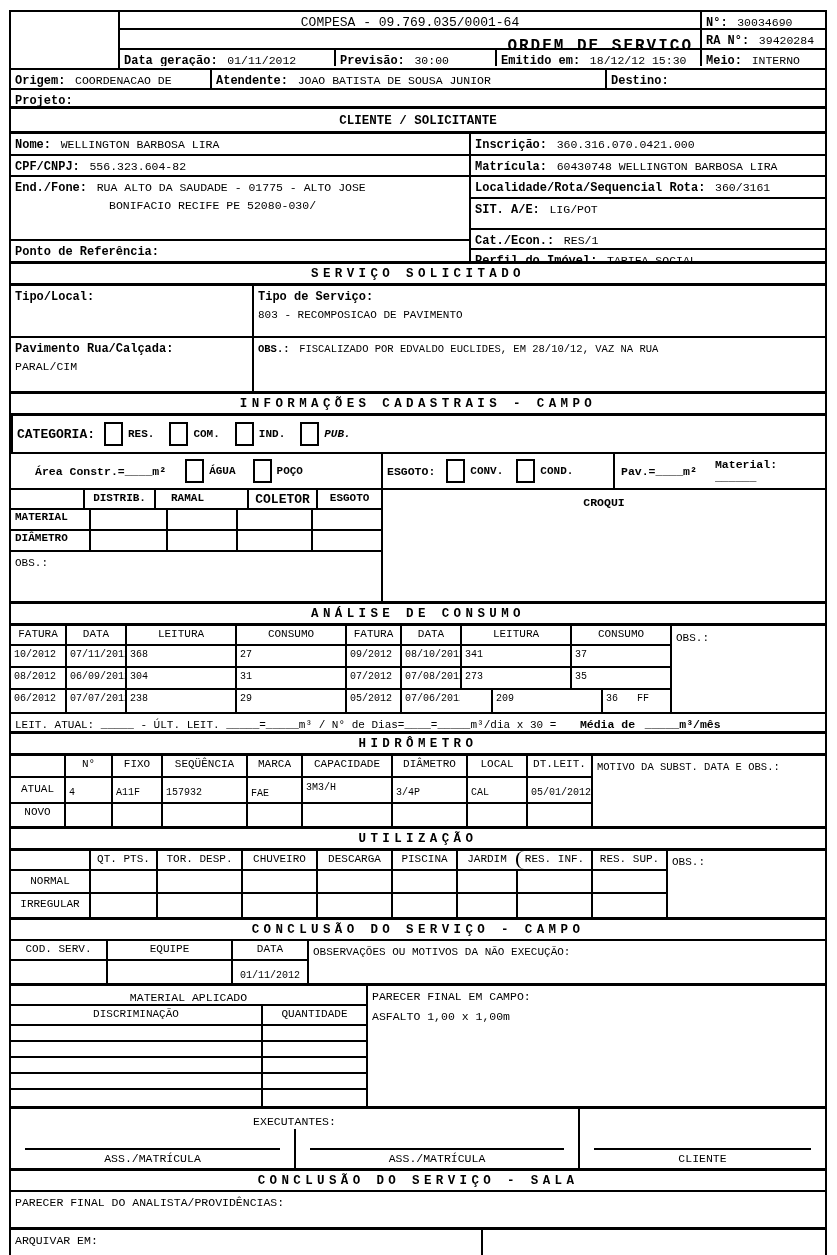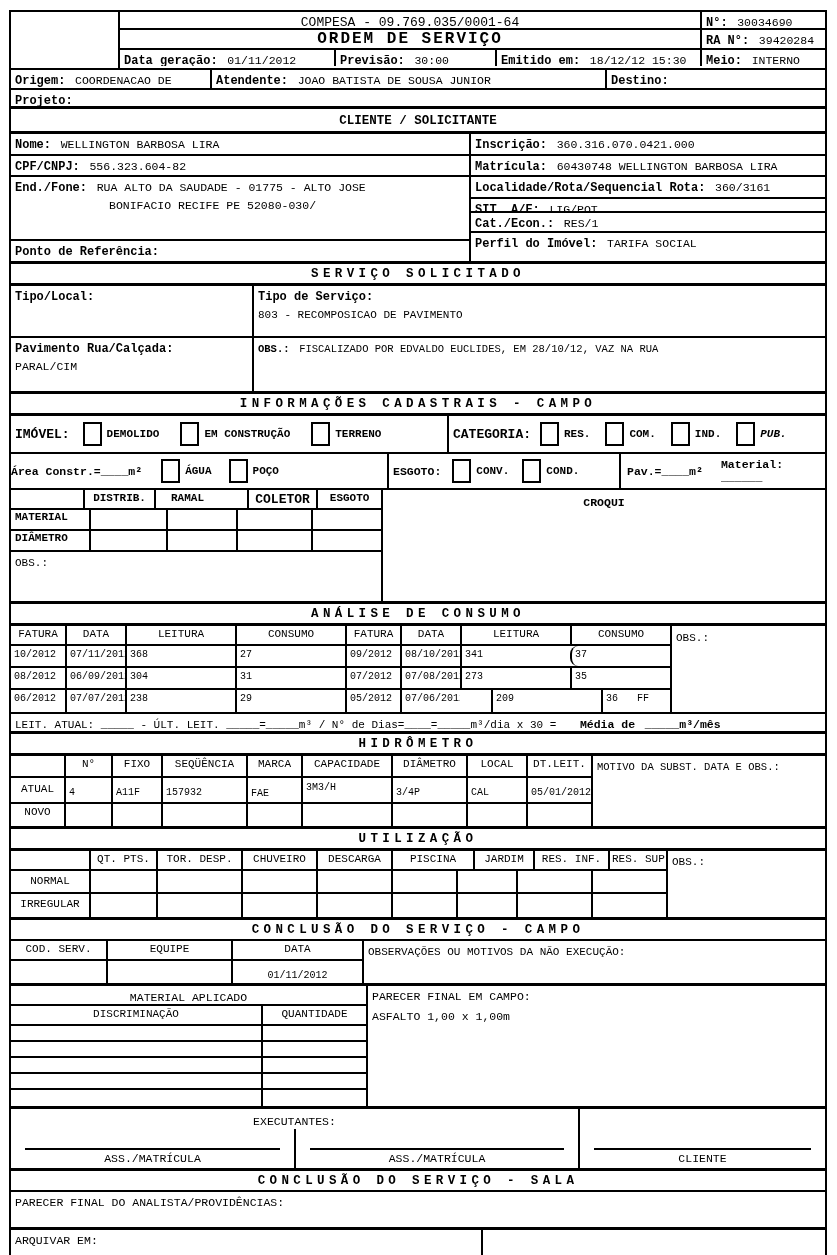--- a/index.html
+++ b/index.html
@@ -29,21 +29,21 @@
 <div class="form">
 
   <div class="r bb">
     <div style="width:112px;height:56px;"></div>
     <div class="bl" style="flex:1;">
       <div class="r bb" style="height:18px;">
         <div class="c center" style="flex:1;"><span class="v" style="font-size:13px;">COMPESA - 09.769.035/0001-64</span></div>
         <div class="c bl" style="width:125px;"><span class="b">N°:</span> <span class="v">30034690</span></div>
       </div>
       <div class="r bb" style="height:20px;">
-        <div class="c center" style="flex:1;padding:0;"><span class="b" style="font-size:16px;letter-spacing:2px;">ORDEM DE SERVIÇO</span></div>
+        <div class="c center" style="flex:1;padding:7px;text-align:right;"><span class="b" style="font-size:16px;letter-spacing:2px;">ORDEM DE SERVIÇO</span></div>
         <div class="c bl" style="width:125px;"><span class="b">RA N°:</span> <span class="v">39420284</span></div>
       </div>
       <div class="r" style="height:16px;">
         <div class="c" style="width:214px;"><span class="b">Data geração:</span> <span class="v">01/11/2012</span></div>
         <div class="c bl" style="width:161px;"><span class="b">Previsão:</span> <span class="v">30:00</span></div>
         <div class="c bl" style="width:205px;"><span class="b">Emitido em:</span> <span class="v">18/12/12 15:30</span></div>
         <div class="c bl" style="width:125px;"><span class="b">Meio:</span> <span class="v">INTERNO</span></div>
       </div>
     </div>
   </div>
@@ -67,21 +67,21 @@
       <div class="c bb" style="height:64px;">
         <div><span class="b">End./Fone:</span> <span class="v">RUA ALTO DA SAUDADE - 01775 - ALTO JOSE</span></div>
         <div style="padding-left:94px;"><span class="v">BONIFACIO RECIFE PE 52080-030/</span></div>
       </div>
       <div class="c" style="flex:1;"><span class="b">Ponto de Referência:</span> <span class="v"></span></div>
     </div>
     <div class="bl" style="flex:1;display:flex;flex-direction:column;">
       <div class="c bb" style="height:22px;"><span class="b">Inscrição:</span> <span class="v">360.316.070.0421.000</span></div>
       <div class="c bb" style="height:21px;"><span class="b">Matrícula:</span> <span class="v">60430748 WELLINGTON BARBOSA LIRA</span></div>
       <div class="c bb" style="height:22px;"><span class="b">Localidade/Rota/Sequencial Rota:</span> <span class="v">360/3161</span></div>
-      <div class="c bb" style="height:14px;"><span class="b">SIT. A/E:</span> <span class="v">LIG/POT</span></div>
+      <div class="c bb" style="height:31px;"><span class="b">SIT. A/E:</span> <span class="v">LIG/POT</span></div>
       <div class="c bb" style="height:20px;"><span class="b">Cat./Econ.:</span> <span class="v">RES/1</span></div>
       <div class="c" style="flex:1;"><span class="b">Perfil do Imóvel:</span>&nbsp;<span class="v">TARIFA SOCIAL</span></div>
     </div>
   </div>
 
   <div class="band bb3"><span>SERVIÇO SOLICITADO</span></div>
 
   <div class="r bb" style="height:52px;">
     <div class="c" style="width:241px;"><span class="b">Tipo/Local:</span> <span class="v"></span></div>
     <div class="c bl" style="flex:1;">
@@ -93,35 +93,20 @@
     <div class="c" style="width:241px;">
       <div><span class="b">Pavimento Rua/Calçada:</span></div>
       <div><span class="v">PARAL/CIM</span></div>
     </div>
     <div class="c bl" style="flex:1;"><span class="b" style="font-size:10.5px;">OBS.:</span> <span class="v" style="font-size:10.5px;">FISCALIZADO POR EDVALDO EUCLIDES, EM 28/10/12, VAZ NA RUA</span></div>
   </div>
 
   <div class="band bb3"><span>INFORMAÇÕES CADASTRAIS - CAMPO</span></div>
 
   <div class="r bb" style="height:38px;align-items:stretch;">
-    <div class="cbi" style="width:436px;padding:0 4px;">
-      <span class="b" style="font-size:13px;">IMÓVEL:</span>
-      <span class="cbi" style="margin-left:8px;">
-          <span class="cb"></span>
-          <span class="b" style="font-size:11px;">DEMOLIDO</span>
-        </span>
-      <span class="cbi" style="margin-left:16px;">
-          <span class="cb"></span>
-          <span class="b" style="font-size:11px;">EM CONSTRUÇÃO</span>
-        </span>
-      <span class="cbi" style="margin-left:16px;">
-          <span class="cb"></span>
-          <span class="b" style="font-size:11px;">TERRENO</span>
-        </span>
-    </div>
     <div class="cbi bl" style="flex:1;padding:0 4px;">
       <span class="b" style="font-size:13px;">CATEGORIA:</span>
       <span class="cbi" style="margin-left:4px;">
           <span class="cb"></span>
           <span class="b" style="font-size:11px;">RES.</span>
         </span>
       <span class="cbi" style="margin-left:10px;">
           <span class="cb"></span>
           <span class="b" style="font-size:11px;">COM.</span>
         </span>
@@ -130,21 +115,21 @@
           <span class="b" style="font-size:11px;">IND.</span>
         </span>
       <span class="cbi" style="margin-left:10px;font-style:italic;">
           <span class="cb"></span>
           <span class="b" style="font-size:11px;">PUB.</span>
         </span>
     </div>
   </div>
 
   <div class="r bb" style="height:36px;align-items:stretch;">
-    <div class="cbi" style="width:376px;padding:0 0;">
+    <div class="cbi" style="width:346px;padding:0 0;margin-left:24px;">
       <span class="b" style="font-size:11.5px;">Área Constr.=____m²</span>
       <span class="cbi" style="margin-left:14px;">
           <span class="cb"></span>
           <span class="b" style="font-size:11px;">ÁGUA</span>
         </span>
       <span class="cbi" style="margin-left:12px;">
           <span class="cb"></span>
           <span class="b" style="font-size:11px;">POÇO</span>
         </span>
     </div>
@@ -208,21 +193,21 @@
         <div class="hcell bl" style="flex:1;">CONSUMO</div>
       </div>
       <div class="r bb" style="height:22px;">
         <div class="dcell" style="width:54px;">10/2012</div>
         <div class="dcell bl" style="width:60px;">07/11/2012</div>
         <div class="dcell bl" style="width:110px;">368</div>
         <div class="dcell bl" style="width:110px;">27</div>
         <div class="dcell bl" style="width:55px;">09/2012</div>
         <div class="dcell bl" style="width:60px;">08/10/2012</div>
         <div class="dcell bl" style="width:110px;">341</div>
-        <div class="dcell bl" style="flex:1;border-radius:8px;">37</div>
+        <div class="dcell bl" style="flex:1;">37</div>
       </div>
       <div class="r bb" style="height:22px;">
         <div class="dcell" style="width:54px;">08/2012</div>
         <div class="dcell bl" style="width:60px;">06/09/2012</div>
         <div class="dcell bl" style="width:110px;">304</div>
         <div class="dcell bl" style="width:110px;">31</div>
         <div class="dcell bl" style="width:55px;">07/2012</div>
         <div class="dcell bl" style="width:60px;">07/08/2012</div>
         <div class="dcell bl" style="width:110px;">273</div>
         <div class="dcell bl" style="flex:1;">35</div>
@@ -294,23 +279,23 @@
   <div class="band bb3"><span>UTILIZAÇÃO</span></div>
 
   <div class="r bb3">
     <div style="width:655px;display:flex;flex-direction:column;">
       <div class="r bb" style="height:20px;">
         <div class="hcell" style="width:78px;"></div>
         <div class="hcell bl" style="width:67px;">QT. PTS.</div>
         <div class="hcell bl" style="width:85px;">TOR. DESP.</div>
         <div class="hcell bl" style="width:75px;">CHUVEIRO</div>
         <div class="hcell bl" style="width:75px;">DESCARGA</div>
-        <div class="hcell bl" style="width:82px;">PISCINA</div>
+        <div class="hcell bl" style="width:65px;">PISCINA</div>
         <div class="hcell bl" style="width:60px;">JARDIM</div>
-        <div class="hcell bl" style="width:75px;">RES. INF.</div>
+        <div class="hcell bl" style="width:75px;border-radius:8px;">RES. INF.</div>
         <div class="hcell bl" style="flex:1;">RES. SUP.</div>
       </div>
       <div class="r bb" style="height:23px;">
         <div class="hcell" style="width:78px;padding-top:4px;">NORMAL</div>
         <div class="bl" style="width:67px;"></div>
         <div class="bl" style="width:85px;"></div>
         <div class="bl" style="width:75px;"></div>
         <div class="bl" style="width:75px;"></div>
         <div class="bl" style="width:65px;"></div>
         <div class="bl" style="width:60px;"></div>
@@ -328,21 +313,21 @@
         <div class="bl" style="width:75px;"></div>
         <div class="bl" style="flex:1;"></div>
       </div>
     </div>
     <div class="bl c" style="flex:1;"><span class="v" style="font-size:11px;">OBS.:</span></div>
   </div>
 
   <div class="band bb"><span>CONCLUSÃO DO SERVIÇO - CAMPO</span></div>
 
   <div class="r bb3">
-    <div style="width:351px;display:flex;flex-direction:column;">
+    <div style="width:296px;display:flex;flex-direction:column;">
       <div class="r bb" style="height:20px;">
         <div class="hcell" style="width:95px;">COD. SERV.</div>
         <div class="hcell bl" style="width:125px;">EQUIPE</div>
         <div class="hcell bl" style="flex:1;">DATA</div>
       </div>
       <div class="r" style="height:22px;">
         <div style="width:95px;"></div>
         <div class="bl" style="width:125px;"></div>
         <div class="bl center" style="flex:1;padding-top:4px;"><span class="sm">01/11/2012</span></div>
       </div>

